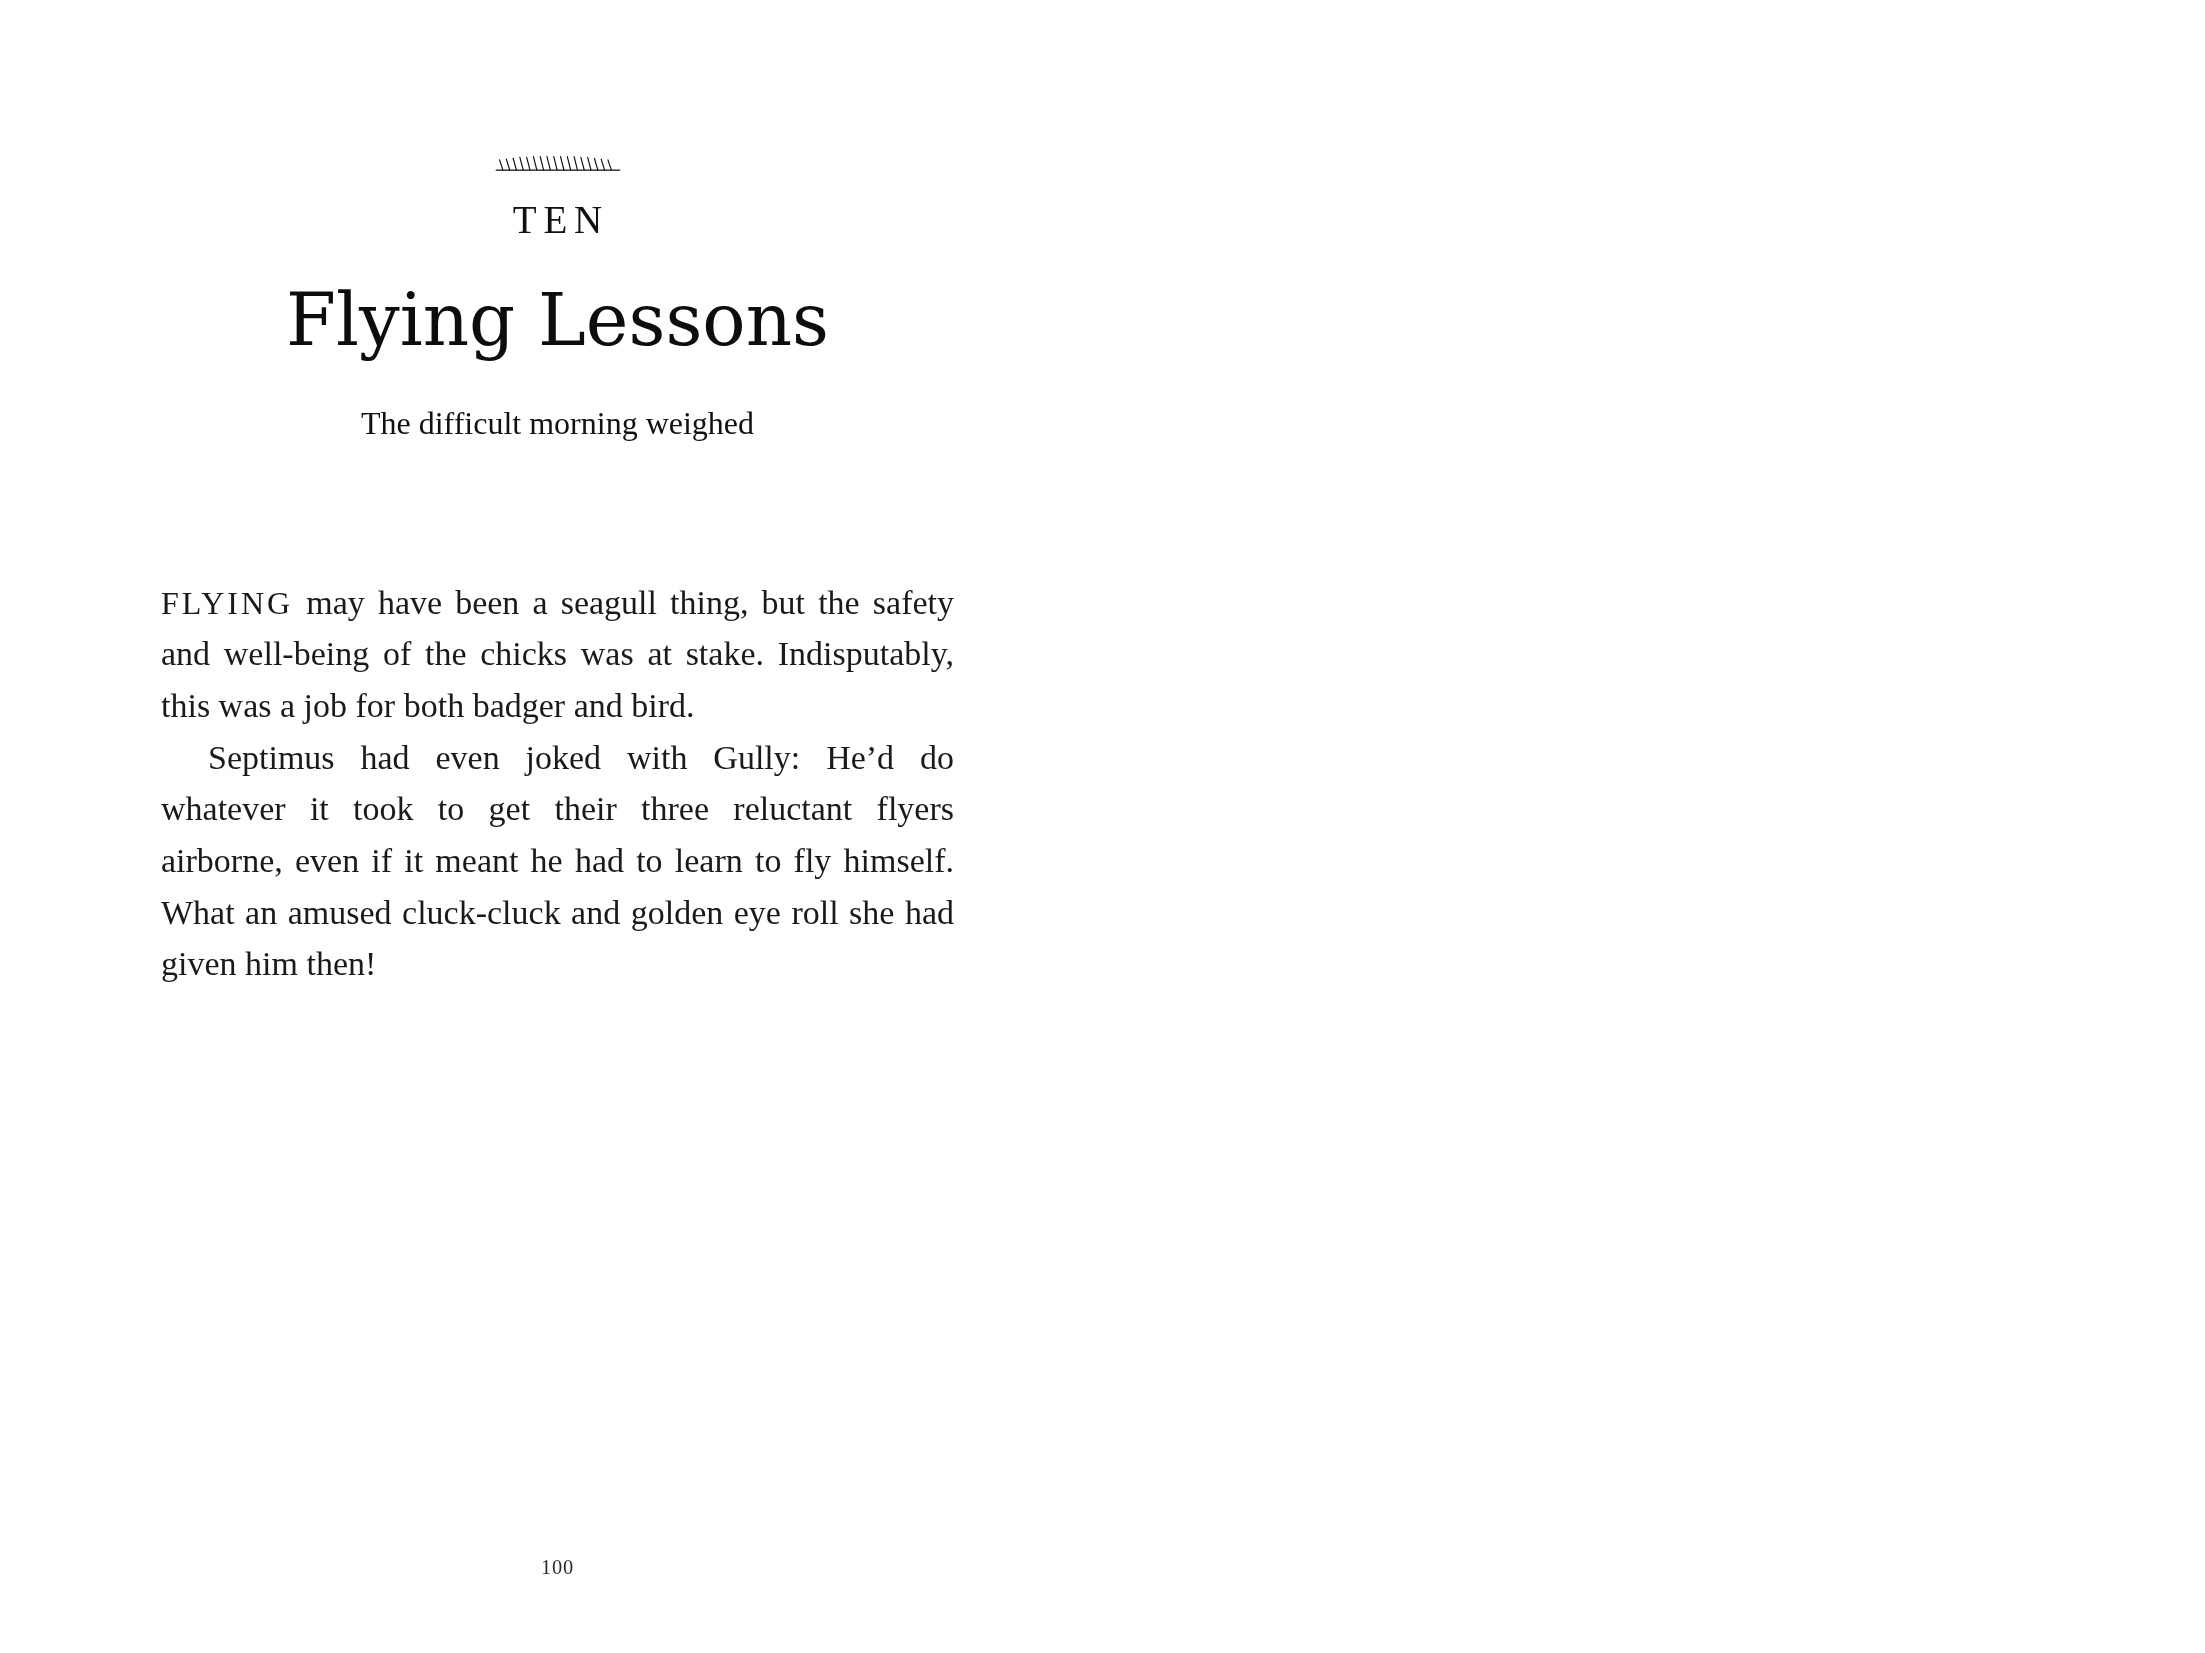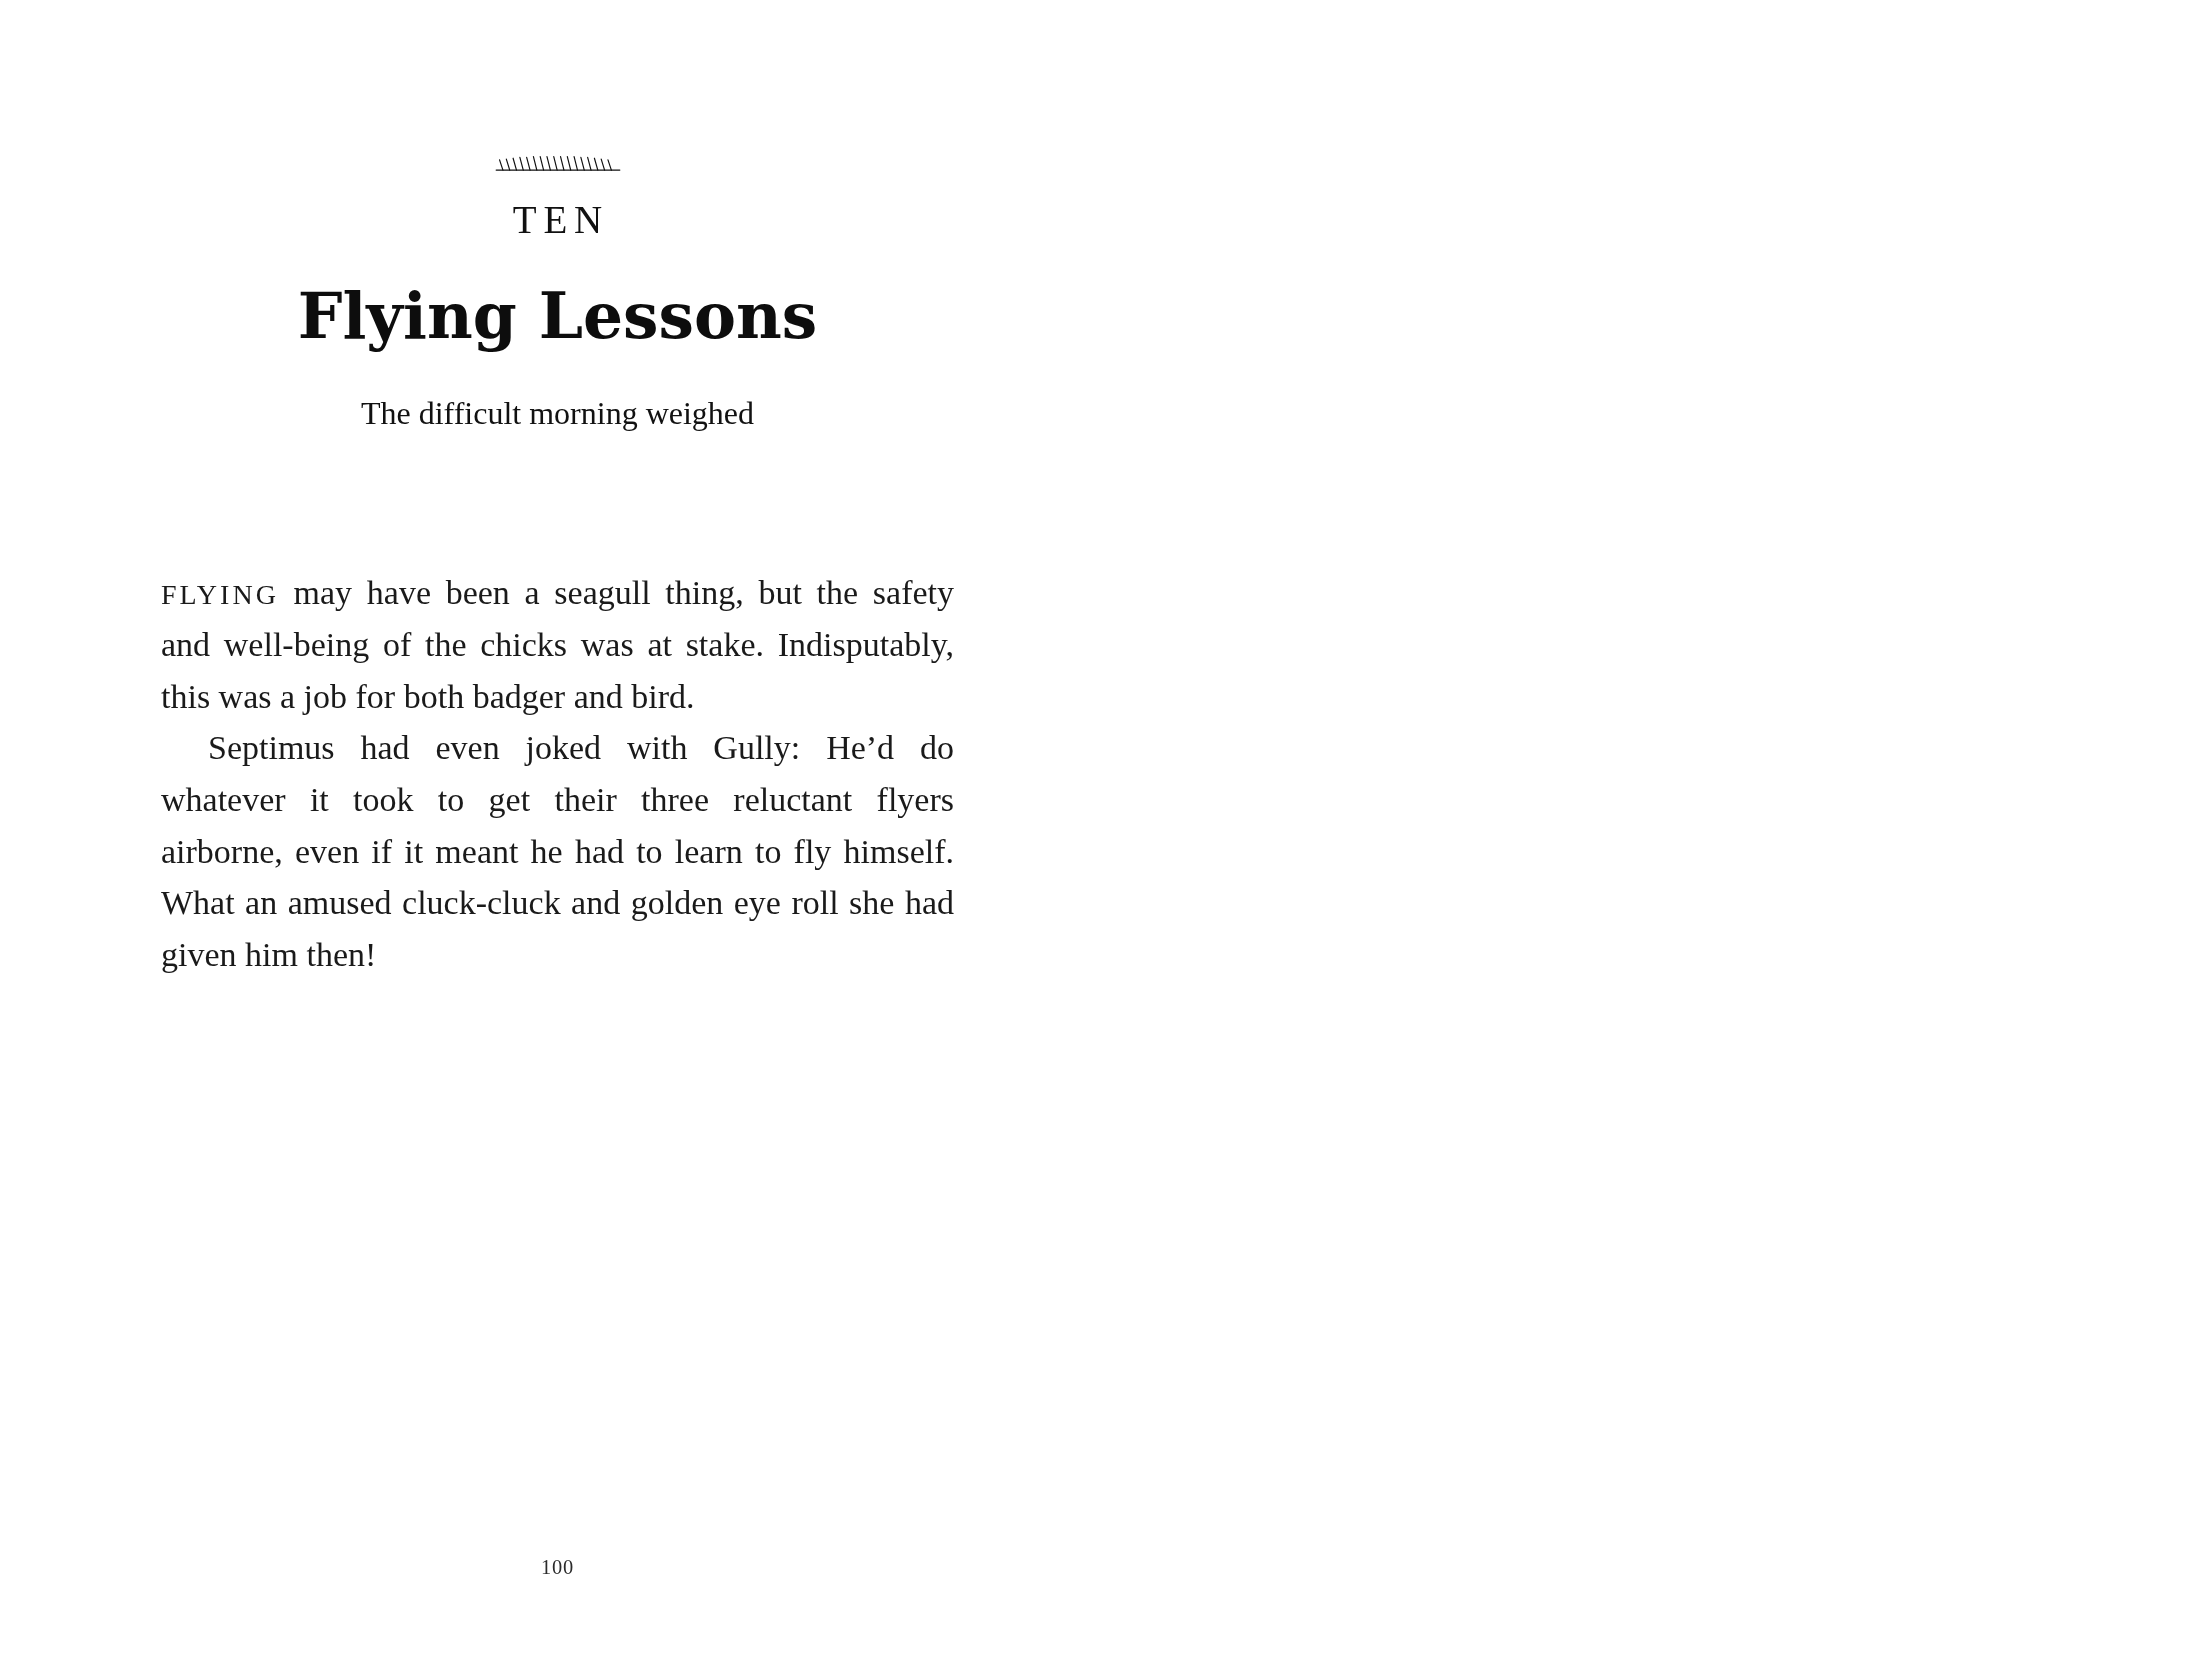--- a/index.html
+++ b/index.html
@@ -58,22 +58,22 @@
     font-size: 39px;
     letter-spacing: 6.8px;
     text-indent: 6.8px;
     color: #111;
     margin: 0 0 41px 0;
     font-weight: 400;
   }
 
   .chapter-title {
     font-family: "DejaVu Serif", serif;
-    font-size: 63px;
-    font-weight: 700;
+    font-size: 72px;
+    font-weight: 400;
     line-height: 1.05;
     margin: 0 0 39px 0;
     color: #0d0d0d;
   }
 
   .chapter-epigraph {
     font-family: Liberation Serif, serif;
     font-size: 32px;
     line-height: 1.62;
     color: #111;
@@ -90,21 +90,21 @@
     font-size: 34px;
     line-height: 1.52;
     text-align: justify;
     text-indent: 47px;
     -webkit-hyphens: none;
     hyphens: none;
   }
   p.para.noindent { text-indent: 0; }
 
   .dropcap-word {
-    font-size: 28px;
+    font-size: 32px;
     letter-spacing: 3px;
   }
 
   .page-number {
     position: absolute;
     bottom: 75px;
     width: 793px;
     text-align: center;
     font-size: 20.4px;
     letter-spacing: 0.8px;

